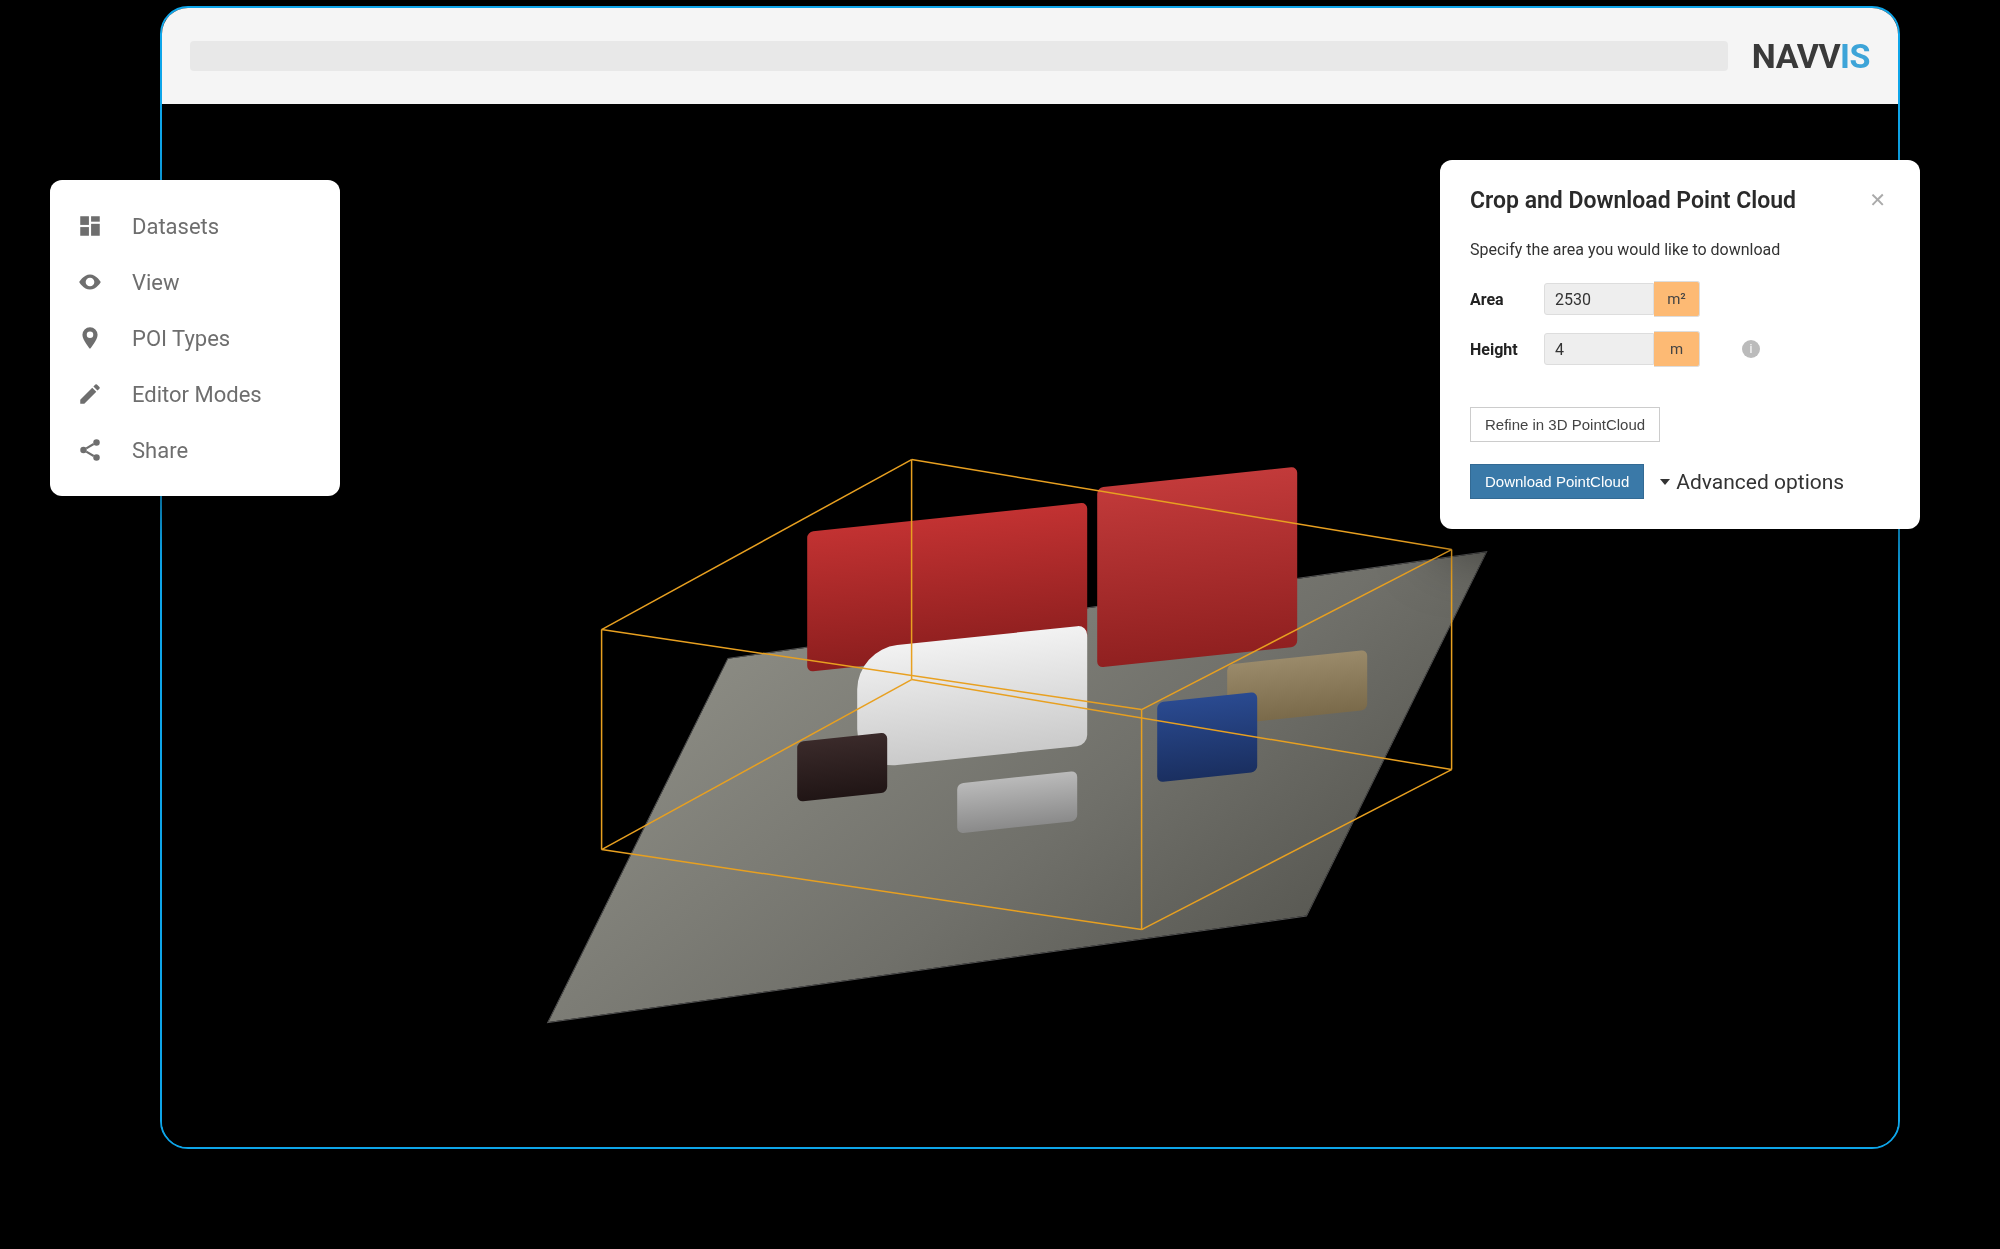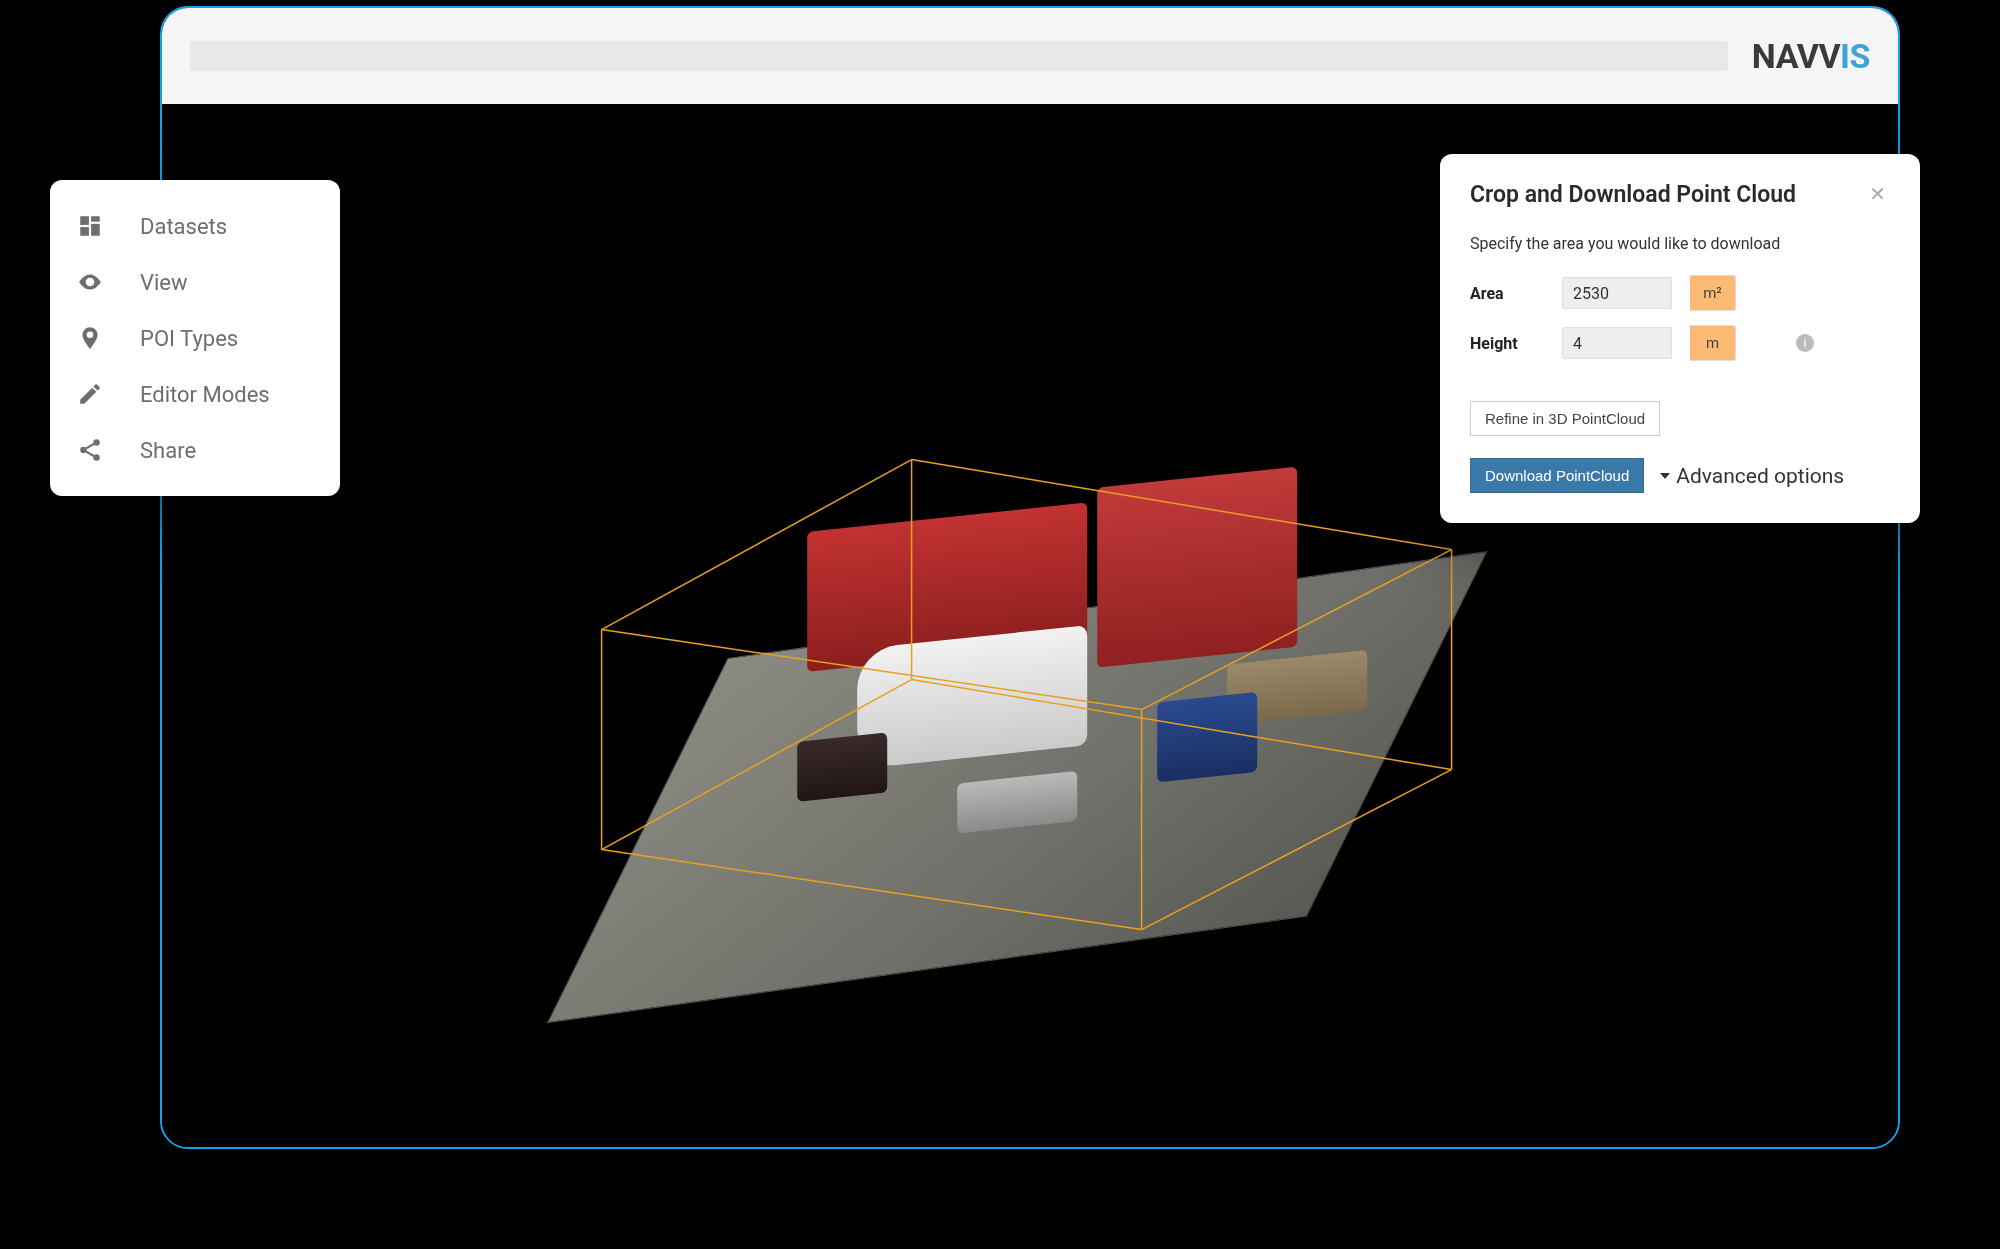--- a/index.html
+++ b/index.html
@@ -104,35 +104,35 @@
   top: 180px;
   width: 290px;
   background: #fff;
   border-radius: 12px;
   box-shadow: 0 20px 60px rgba(0,0,0,0.45);
   padding: 18px 0;
 }
 .sidebar-item {
   display: flex;
   align-items: center;
-  gap: 36px;
+  gap: 28px;
   padding: 14px 26px;
   color: #6e6e6e;
   font-size: 22px;
   cursor: pointer;
   text-align: right;
 }
 .sidebar-item .icon { width: 28px; height: 28px; display: flex; align-items: center; justify-content: center; color: #6e6e6e; }
 .sidebar-item svg { width: 26px; height: 26px; fill: #6e6e6e; }
 
 
 .crop-panel {
   position: absolute;
   right: 80px;
-  top: 154px;
+  top: 160px;
   width: 480px;
   background: #fff;
   border-radius: 12px;
   box-shadow: 0 20px 60px rgba(0,0,0,0.5);
   padding: 26px 30px 30px;
 }
 .crop-header {
   display: flex;
   justify-content: space-between;
   align-items: center;
@@ -151,21 +151,21 @@
   line-height: 1;
 }
 .crop-desc {
   font-size: 16px;
   color: #333;
   margin-bottom: 22px;
 }
 .form-row {
   display: flex;
   align-items: center;
-  gap: 32px;
+  gap: 14px;
   margin-bottom: 14px;
 }
 .form-label {
   width: 60px;
   font-size: 16px;
   font-weight: 700;
   color: #222;
 }
 .value-box {
   width: 110px;

